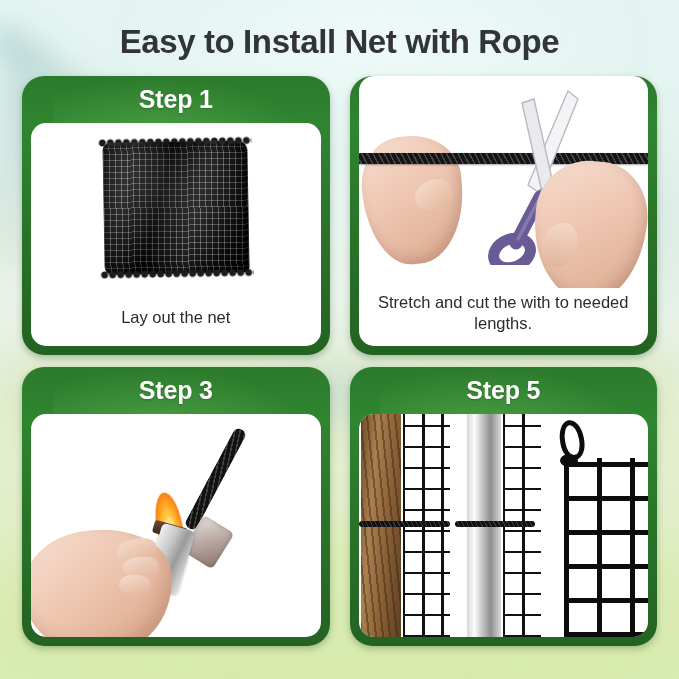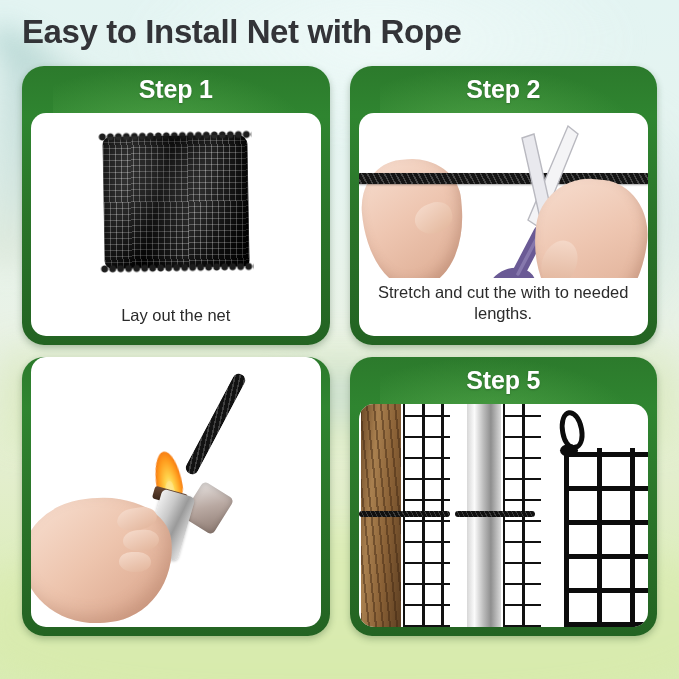--- a/index.html
+++ b/index.html
@@ -87,26 +87,26 @@
   
   #page {
     position: relative;
     z-index: 5;
     width: 679px;
     height: 679px;
     padding: 0 22px;
   }
 
   #page-title {
-    text-align: left;
+    text-align: center;
     font-size: 33px;
     font-weight: bold;
     color: #333438;
     letter-spacing: -0.4px;
-    padding-top: 14px;
+    padding-top: 24px;
     padding-bottom: 16px;
     line-height: 1.1;
   }
 
   #steps-grid {
     display: grid;
     grid-template-columns: 1fr 1fr;
     grid-template-rows: 1fr 1fr;
     column-gap: 20px;
     row-gap: 12px;
@@ -164,21 +164,21 @@
     overflow: hidden;
   }
 
   .step-caption {
     text-align: center;
     color: #2b2b2b;
     font-size: 16.5px;
     line-height: 1.28;
     padding: 4px 10px 12px 10px;
   }
-  .step-caption.compact { padding-bottom: 10px; }
+  .step-caption.compact { padding-bottom: 18px; }
 
   
   #net-square {
     position: absolute;
     left: 50%;
     top: 50%;
     transform: translate(-50%, -54%) rotate(-1deg);
     width: 145px;
     height: 132px;
     border-radius: 8px 10px 6px 8px;
@@ -422,21 +422,20 @@
         <div class="step-figure">
           <div id="net-square">
             <div id="net-fold-shadow"></div>
           </div>
         </div>
         <div class="step-caption compact">Lay out the net</div>
       </div>
     </div>
 
     <div class="step-card">
-      <div class="step-header">Step 2</div>
       <div class="step-body">
         <div class="step-figure">
 
           <div class="hand" id="hand-left">
             <div id="hand-left-thumb"></div>
           </div>
 
           <div id="rope-horizontal"></div>
 
           <svg id="scissors" viewBox="0 0 136 180">
@@ -460,20 +459,21 @@
           <div class="hand" id="hand-right">
             <div id="hand-right-thumb"></div>
           </div>
 
         </div>
         <div class="step-caption">Stretch and cut the with to needed lengths.</div>
       </div>
     </div>
 
     <div class="step-card">
+      <div class="step-header">Step 3</div>
       <div class="step-body">
         <div class="step-figure">
           <div id="rope-diagonal"></div>
           <div id="flame"></div>
           <div id="flame-core"></div>
           <div id="lighter-lid"></div>
           <div id="lighter-hinge"></div>
           <div id="lighter-body"></div>
           <div id="hand-lighter"></div>
           <div class="finger" id="finger-1"></div>

